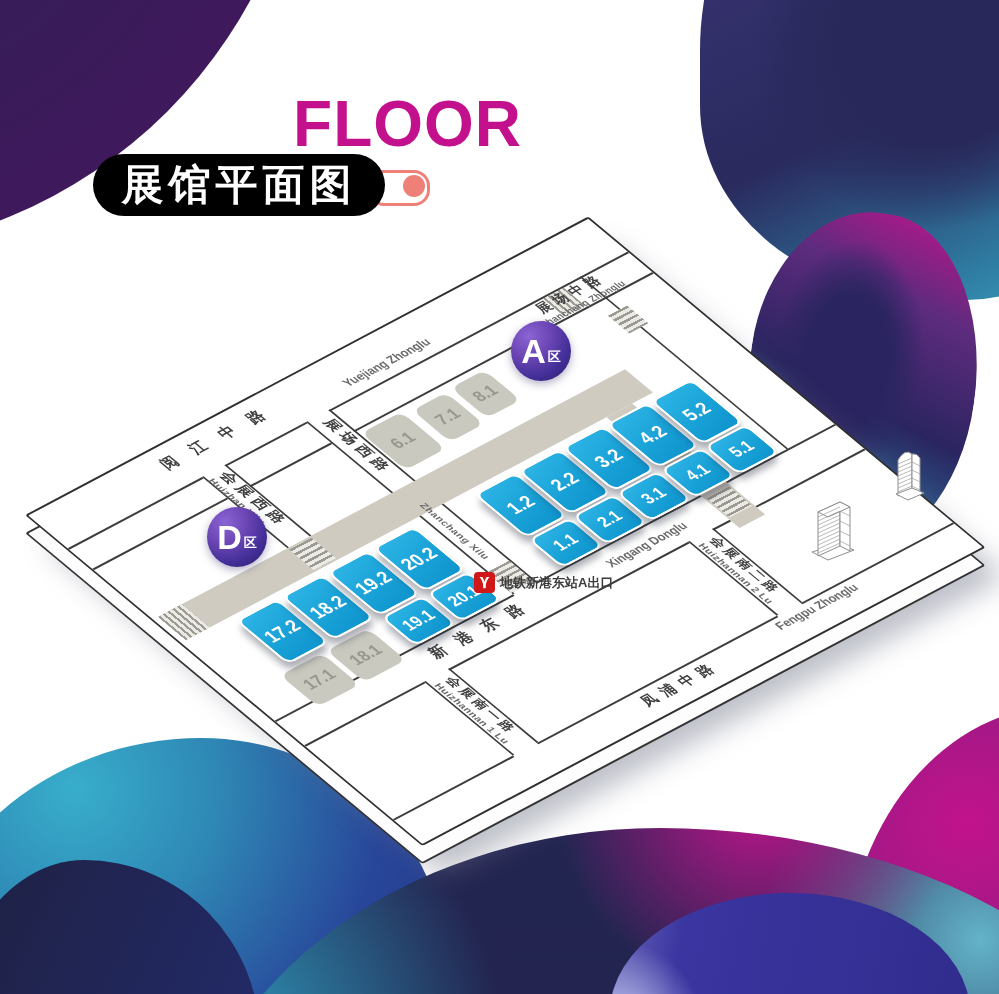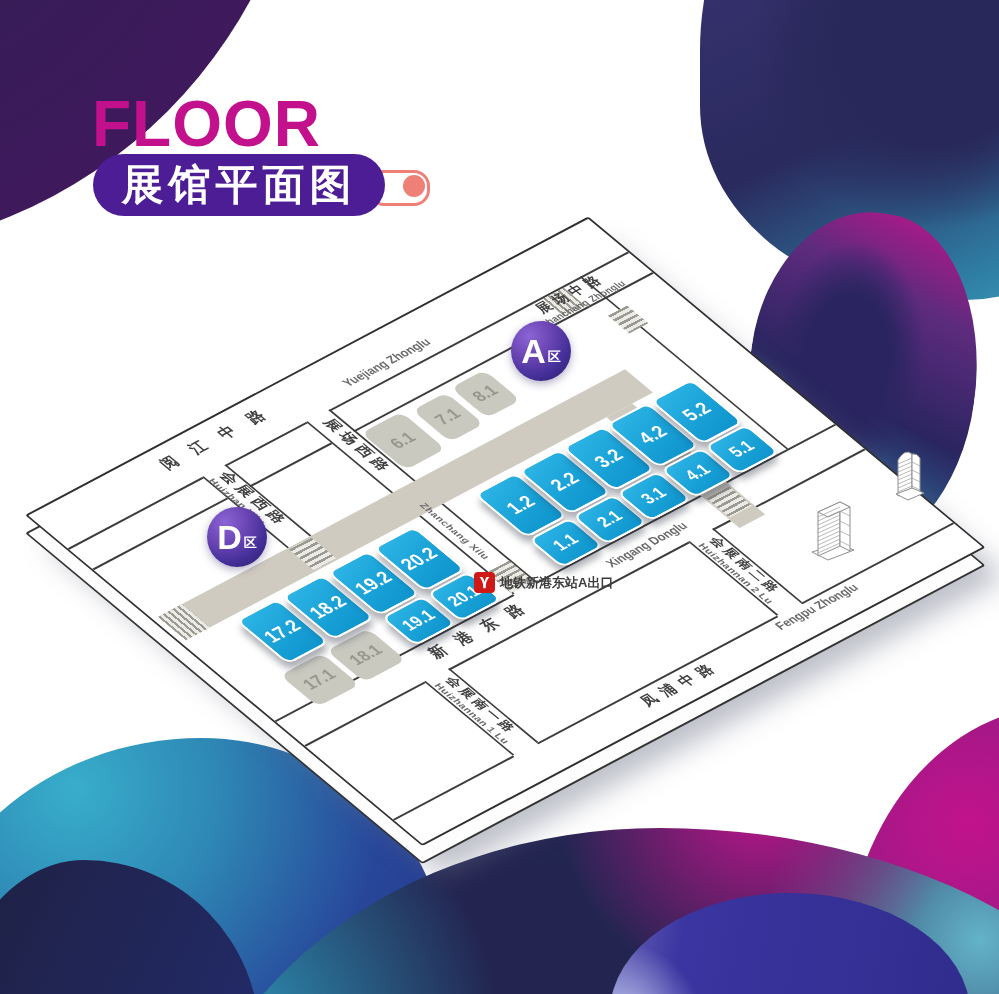--- a/index.html
+++ b/index.html
@@ -110,26 +110,26 @@
 
   .bldg{position:absolute;z-index:6;}
   #bldg1{left:812px;top:490px;}
   #bldg2{left:894px;top:446px;}
 
   
   #title{position:absolute;left:92px;top:92px;z-index:9;}
   .big-word{font-size:64px;font-weight:800;color:#c3108d;letter-spacing:1px;line-height:1;}
   #word-plan{margin-top:-8px;}
   #pill{position:absolute;left:1px;top:62px;width:292px;height:62px;border-radius:31px;
-    background:#4c1d95;display:flex;align-items:center;justify-content:center;z-index:2;}
+    background:#000000;display:flex;align-items:center;justify-content:center;z-index:2;}
   #pill .zh{color:#fff;font-size:42px;font-weight:700;letter-spacing:5px;}
   #pill-tail{position:absolute;left:276px;top:78px;width:56px;height:30px;z-index:1;
     border:3.5px solid #ee8078;border-radius:16px;background:#fff;}
   #pill-dot{position:absolute;right:2px;top:2px;width:22px;height:22px;border-radius:50%;background:#ee8078;}
-  #title-stack{position:relative;width:430px;height:190px;}
+  #title-stack{position:relative;width:430px;height:190px;text-align:right;}
   #word-floor{position:relative;z-index:1;}
   #word-plan{position:absolute;left:0;top:112px;z-index:1;}
 </style>
 </head>
 <body>
 
 <div id="stage">
 
   <div class="blob" id="blob-tl"></div>
   <div class="blob" id="blob-tr"></div>

